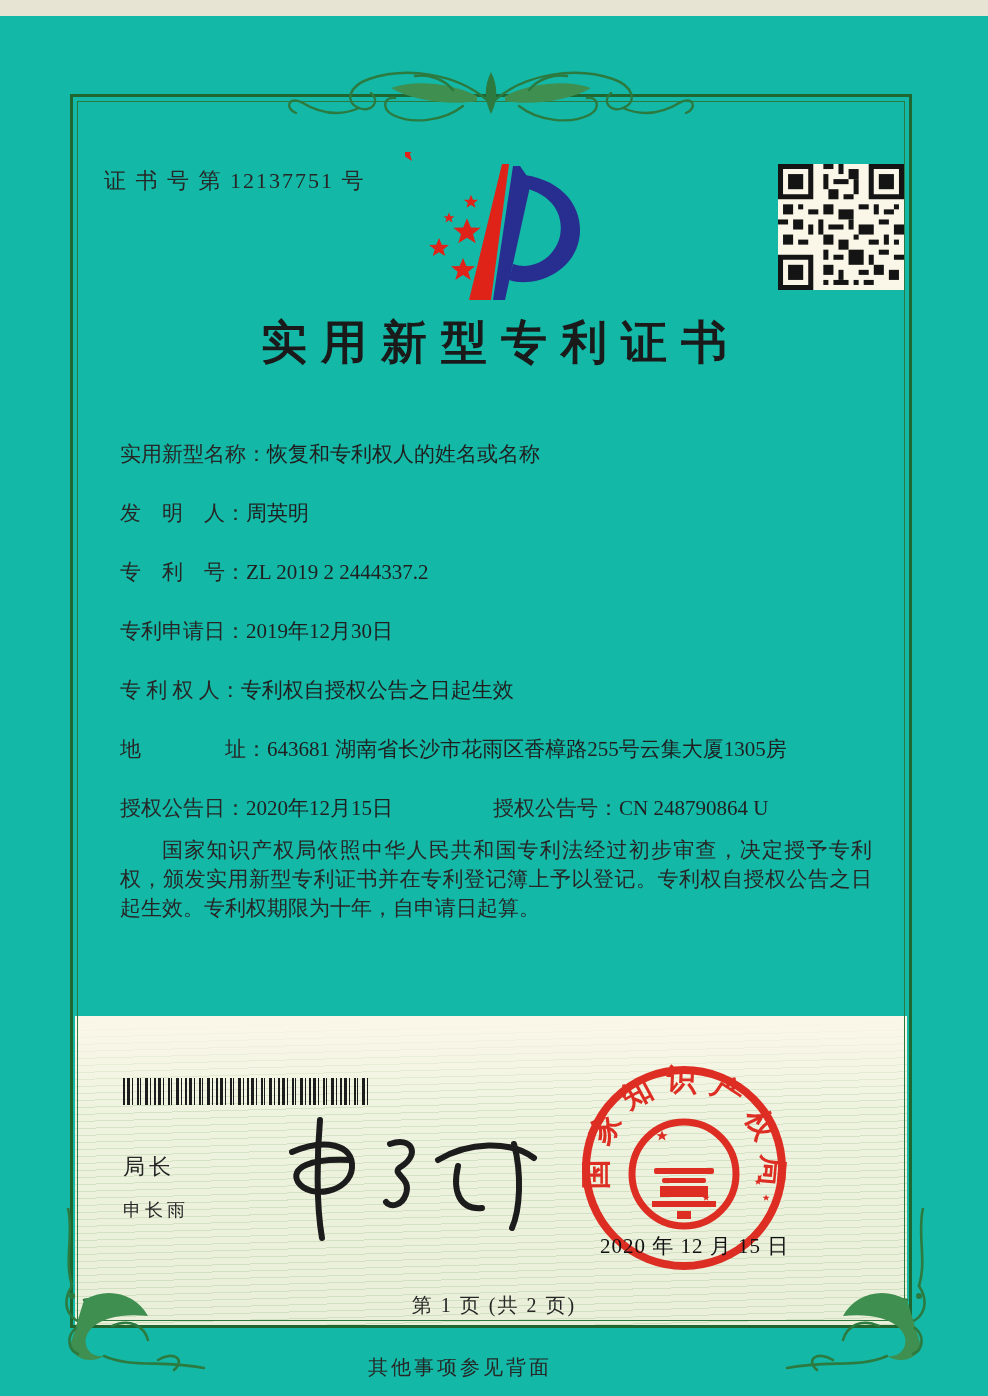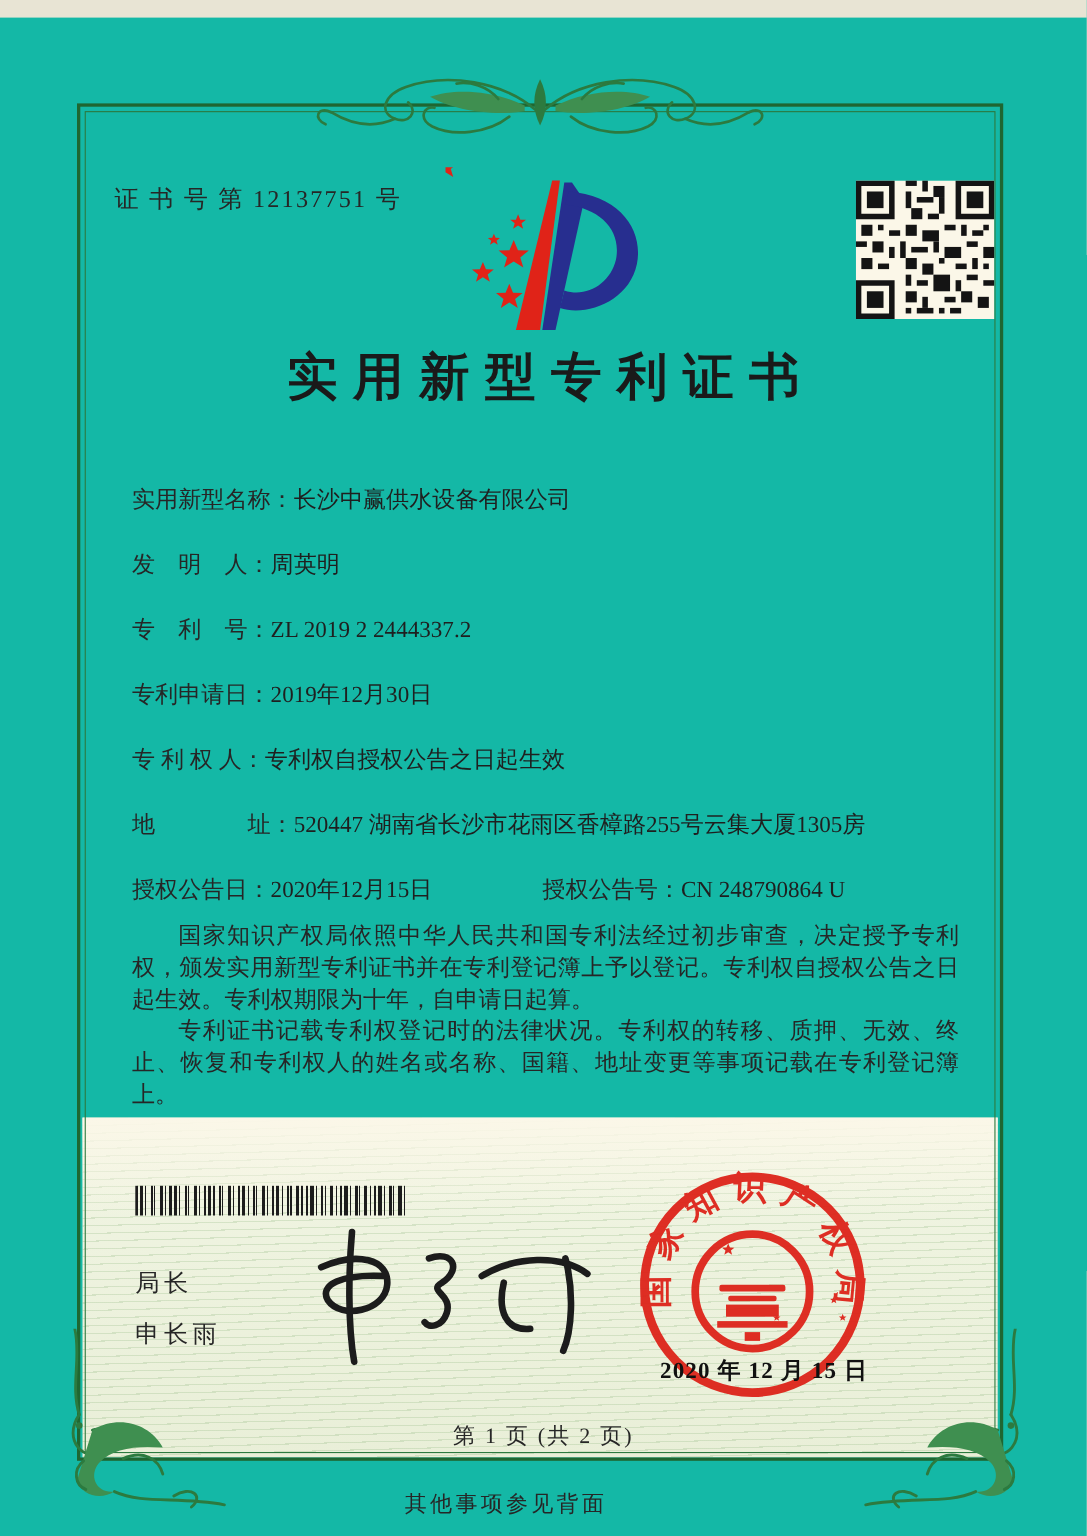--- a/index.html
+++ b/index.html
@@ -39,25 +39,25 @@
     background:repeating-linear-gradient(90deg,
       #1c1c1c 0 2px, transparent 2px 4px,
       #1c1c1c 4px 7px, transparent 7px 9px,
       #1c1c1c 9px 10px, transparent 10px 14px,
       #1c1c1c 14px 16px, transparent 16px 17px,
       #1c1c1c 17px 18px, transparent 18px 22px,
       #1c1c1c 22px 25px, transparent 25px 27px,
       #1c1c1c 27px 28px, transparent 28px 31px);}
 
   .signer-title{left:123px;top:1136px;font-size:22px;letter-spacing:4px;}
-  .signer-name{left:123px;top:1182px;font-size:22px;letter-spacing:4px;}
+  .signer-name{left:123px;top:1182px;font-size:18px;letter-spacing:4px;}
   .signature{position:absolute;left:262px;top:1098px;}
 
   .seal{position:absolute;left:578px;top:1046px;}
-  .seal-date{left:600px;top:1216px;font-size:21px;color:#111;letter-spacing:1px;font-weight:bold;}
+  .seal-date{left:600px;top:1216px;font-size:21px;color:#111;letter-spacing:1px;}
 
   .page-num{left:0;top:1276px;width:988px;text-align:center;font-size:20px;letter-spacing:2px;}
   .back-note{left:0;top:1338px;width:920px;text-align:center;font-size:20px;letter-spacing:3px;}
 
   .logo{position:absolute;left:405px;top:136px;}
   .qr{position:absolute;left:778px;top:148px;}
 
   .orn-top{position:absolute;left:271px;top:40px;}
   .orn-bl{position:absolute;left:46px;top:1192px;}
   .orn-br{position:absolute;left:780px;top:1192px;transform:scaleX(-1);}
@@ -187,35 +187,34 @@
       <rect x="9" y="23" width="1" height="1"></rect>
         <rect x="11" y="23" width="3" height="1"></rect>
         <rect x="15" y="23" width="1" height="1"></rect>
         <rect x="17" y="23" width="2" height="1"></rect>
     </g>
   </svg>
 
   <div class="txt title">实用新型专利证书</div>
 
   <div class="fields">
-    <div class="frow" style="top:0px"><span class="lab">实用新型名称：</span><span class="val">长沙中赢供水设备有限公司</span></div>
+    <div class="frow" style="top:0px"><span class="lab">实用新型名称：</span><span class="val">恢复和专利权人的姓名或名称</span></div>
     <div class="frow" style="top:59px"><span class="lab">发　明　人：</span><span class="val">周英明</span></div>
     <div class="frow" style="top:118px"><span class="lab">专　利　号：</span><span class="val">ZL 2019 2 2444337.2</span></div>
     <div class="frow" style="top:177px"><span class="lab">专利申请日：</span><span class="val">2019年12月30日</span></div>
     <div class="frow" style="top:236px"><span class="lab">专 利 权 人：</span><span class="val">专利权自授权公告之日起生效</span></div>
-    <div class="frow" style="top:295px"><span class="lab">地　　　　址：</span><span class="val">520447 湖南省长沙市花雨区香樟路255号云集大厦1305房</span></div>
+    <div class="frow" style="top:295px"><span class="lab">地　　　　址：</span><span class="val">643681 湖南省长沙市花雨区香樟路255号云集大厦1305房</span></div>
     <div class="frow" style="top:354px;width:760px">
       <span class="lab">授权公告日：</span><span class="val">2020年12月15日</span>
       <span class="pair2"><span class="lab">授权公告号：</span><span class="val">CN 248790864 U</span></span>
     </div>
   </div>
 
   <div class="paras">
     <p>国家知识产权局依照中华人民共和国专利法经过初步审查，决定授予专利权，颁发实用新型专利证书并在专利登记簿上予以登记。专利权自授权公告之日起生效。专利权期限为十年，自申请日起算。</p>
-    <p>专利证书记载专利权登记时的法律状况。专利权的转移、质押、无效、终止、恢复和专利权人的姓名或名称、国籍、地址变更等事项记载在专利登记簿上。</p>
   </div>
 
   <div class="barcode"></div>
 
   <div class="txt signer-title">局长</div>
   <div class="txt signer-name">申长雨</div>
 
   <svg class="signature" width="290" height="130" viewBox="0 0 290 130">
     <g fill="none" stroke="#1c1c1c" stroke-width="6" stroke-linecap="round">
       <path d="M58,6 C55,40 54,90 60,124"></path>

